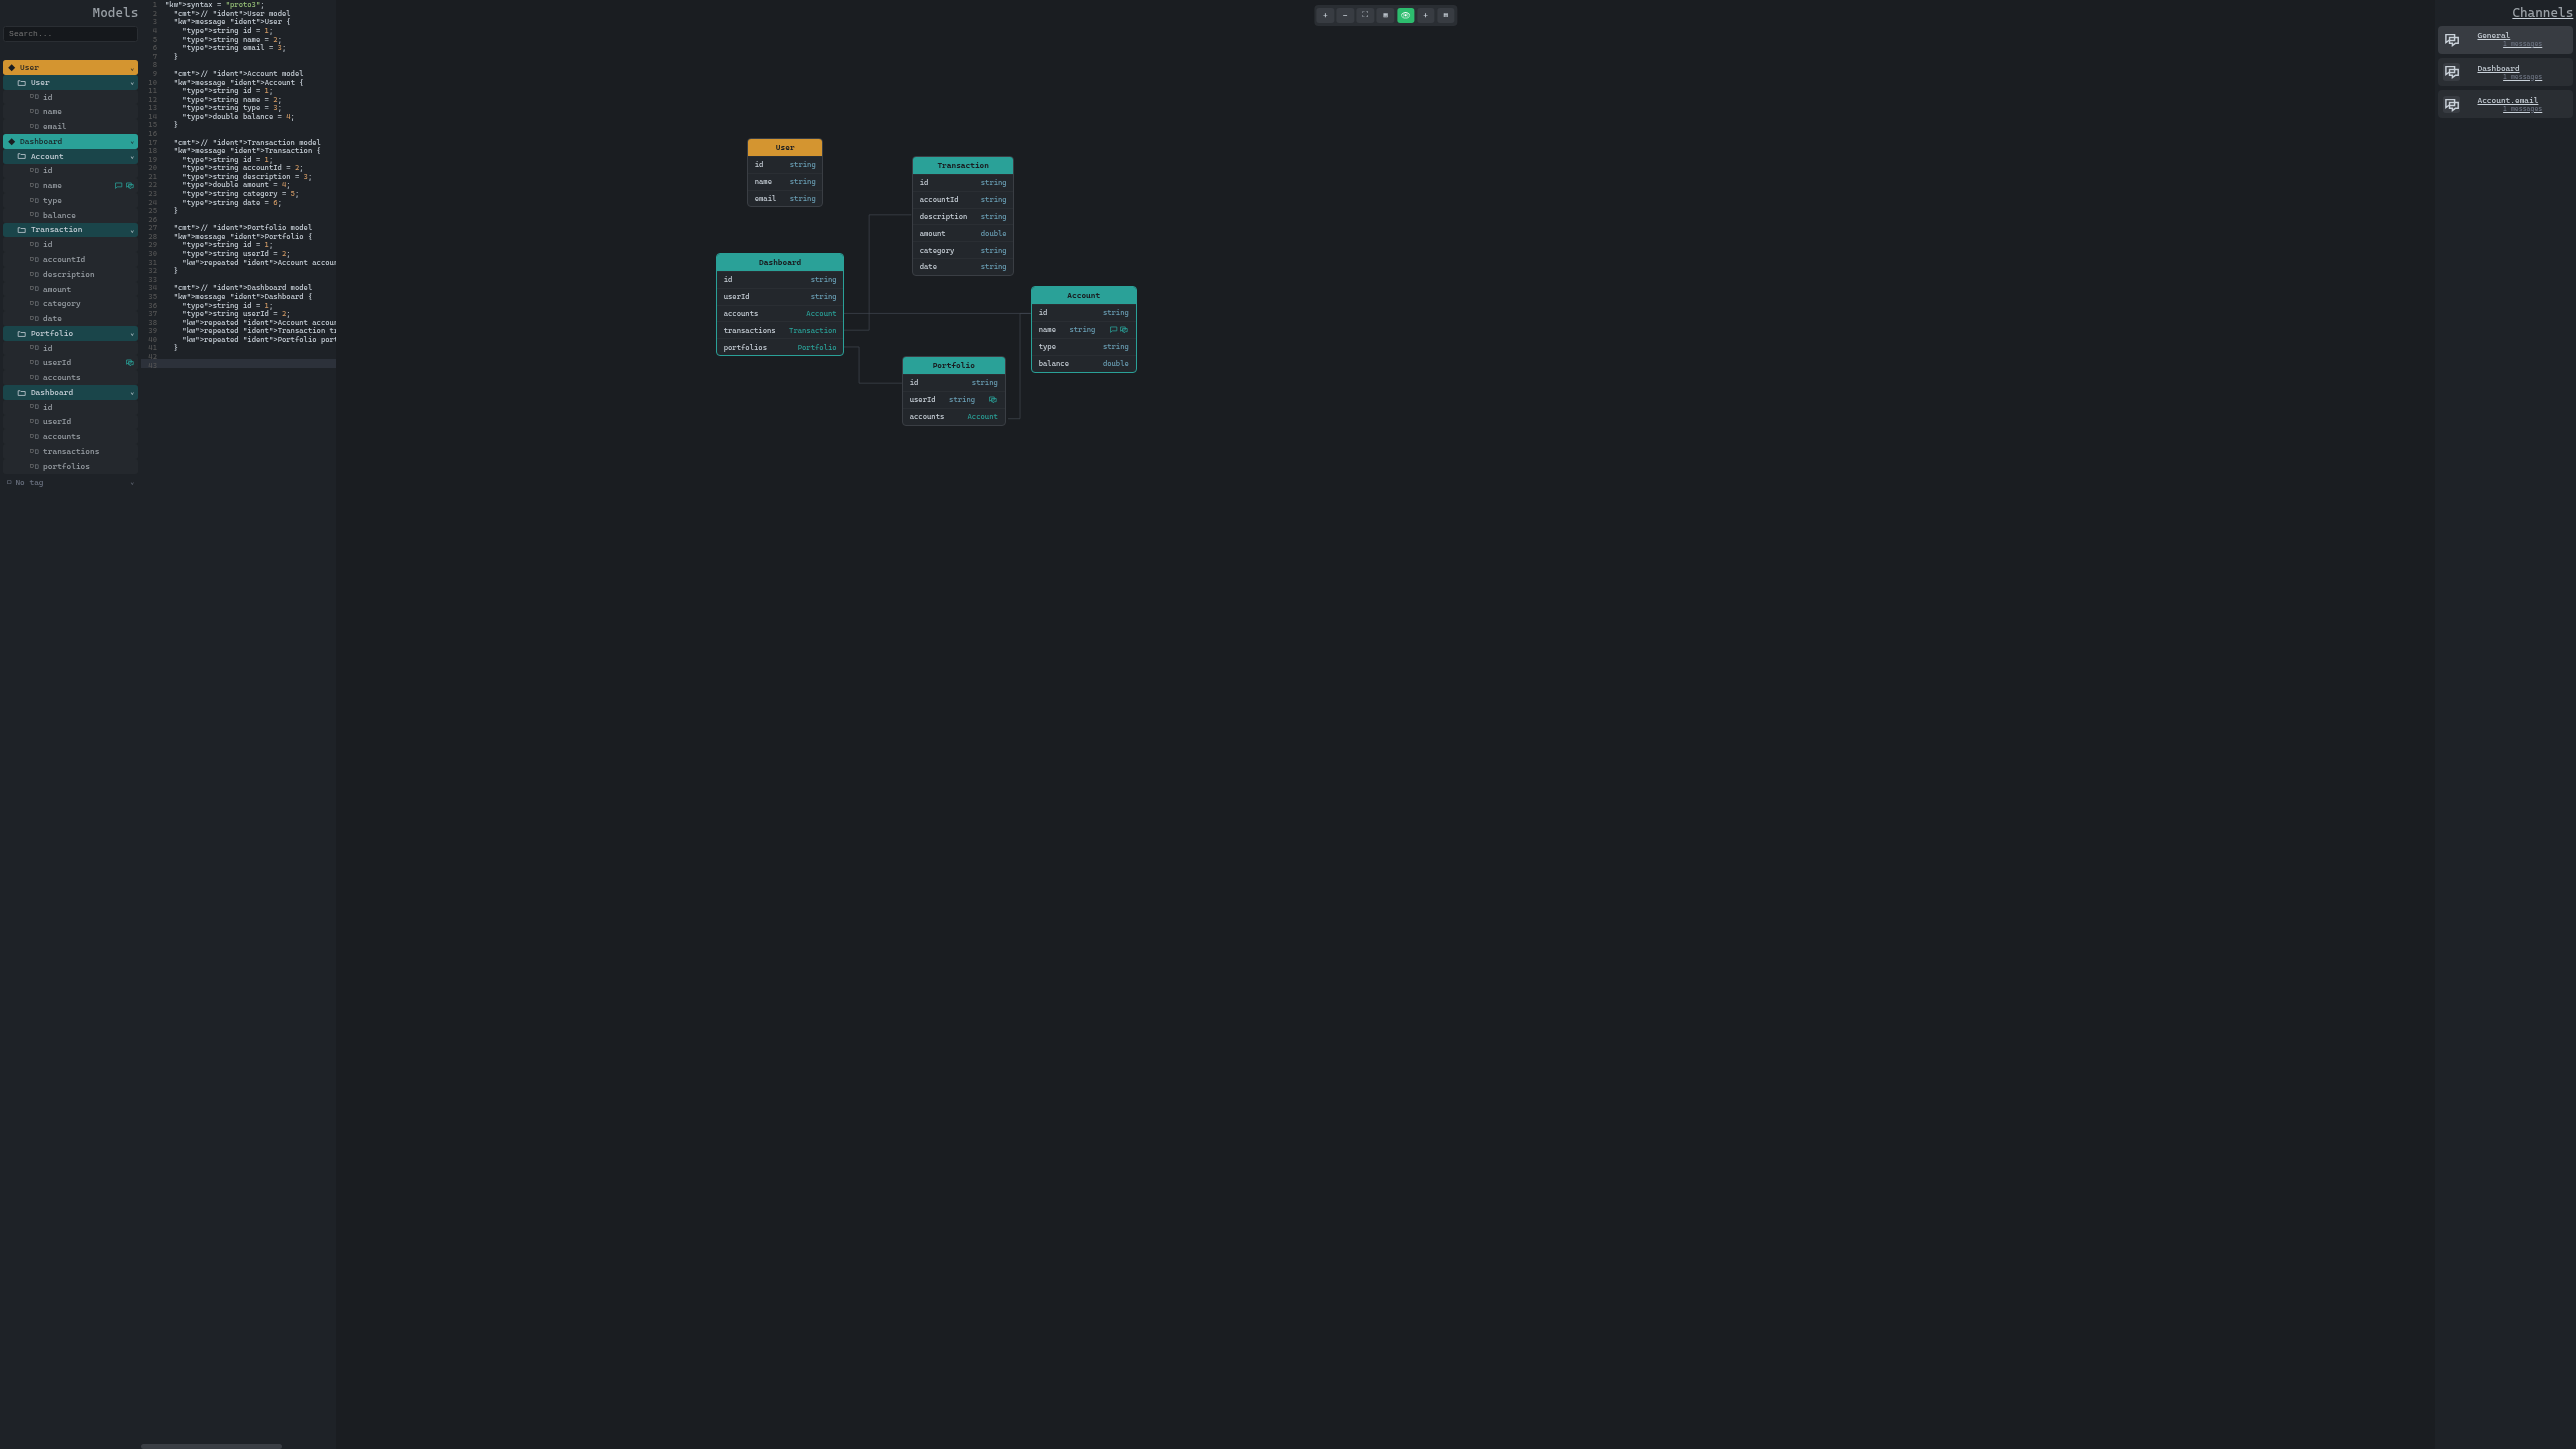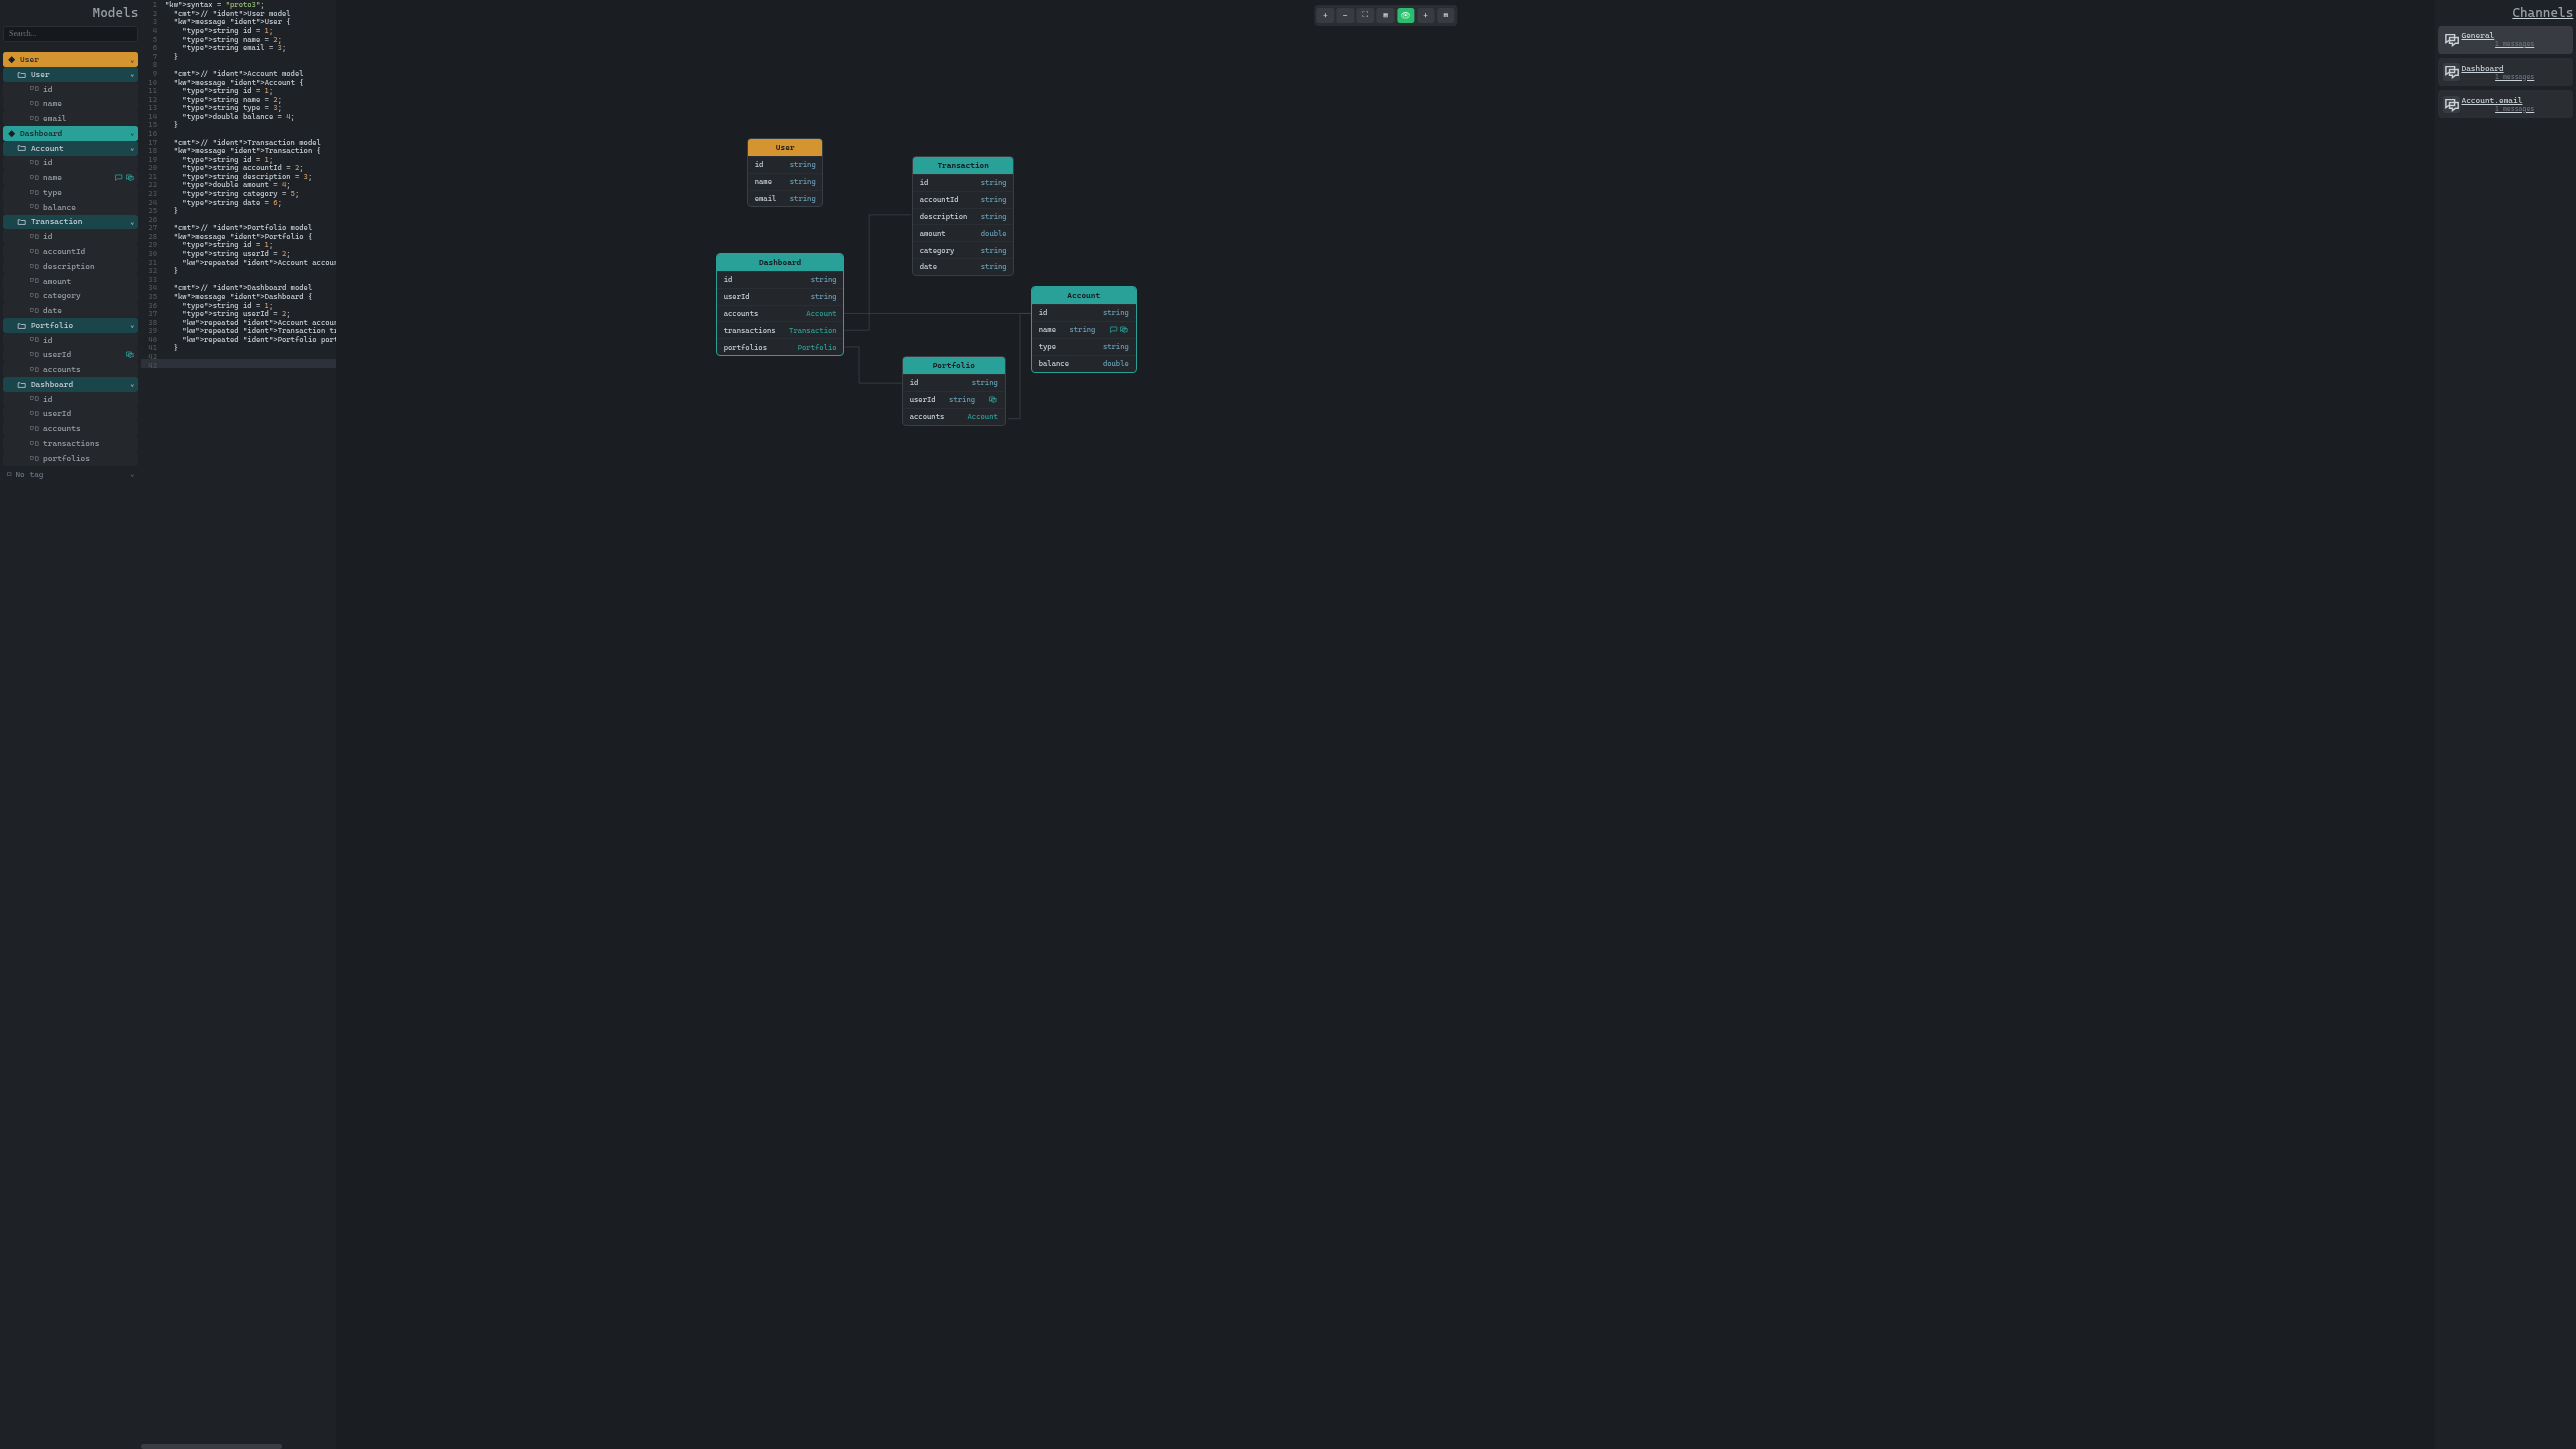--- a/index.html
+++ b/index.html
@@ -26,23 +26,23 @@
   color: #9aa0a6;
   padding: 2.7px 0 5.4px;
   font-size: 13px;
 }
 .search-box {
   background: #15181c;
   border: 0.7px solid #2a2e33;
   border-radius: 2.7px;
   padding: 2.7px 5.4px;
   color: #6b7280;
-  font-family: Liberation Serif, serif;
+  font-family: Liberation Mono, monospace;
   font-size: 8px;
-  margin-bottom: 10px;
+  margin-bottom: 18px;
 }
 .tree-item {
   display: flex;
   align-items: center;
   padding: 2.7px 4px;
   border-radius: 2.7px;
   cursor: pointer;
   gap: 4px;
 }
 .tree-item.tag-user { background: #d49530; color: #1a1d21; }
@@ -161,21 +161,21 @@
   background: #1e2227;
   padding: 2.7px;
   text-decoration: underline;
 }
 .channel-item {
   background: #2a2e33;
   border-radius: 4px;
   padding: 5.4px;
   margin-bottom: 4px;
   display: flex;
-  gap: 1px;
+  gap: 17px;
   align-items: center;
 }
 .channel-item.active { background: #383c42; }
 .channel-icon {
   width: 17.4px;
   height: 17.4px;
   background: #383c42;
   border-radius: 2.7px;
   display: flex;
   align-items: center;

